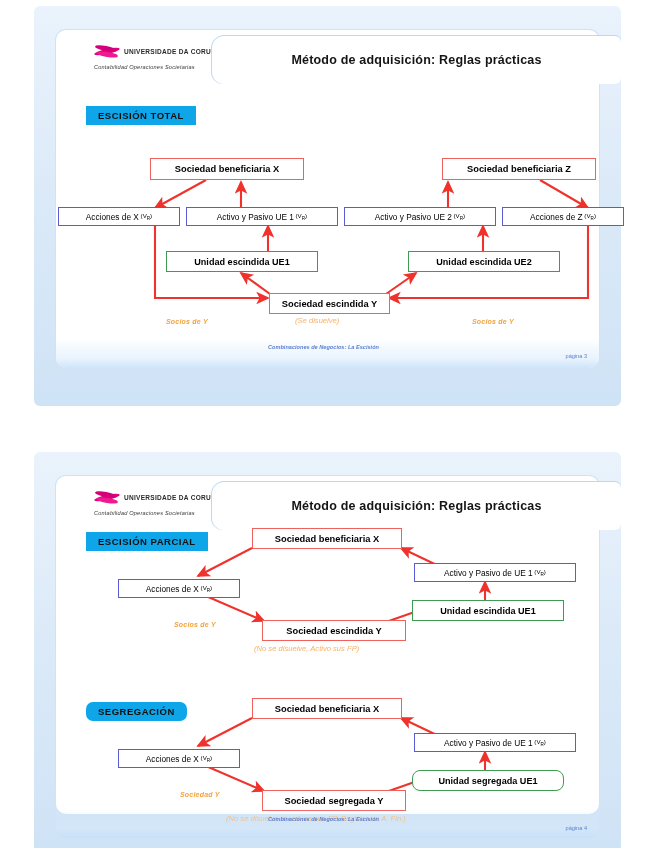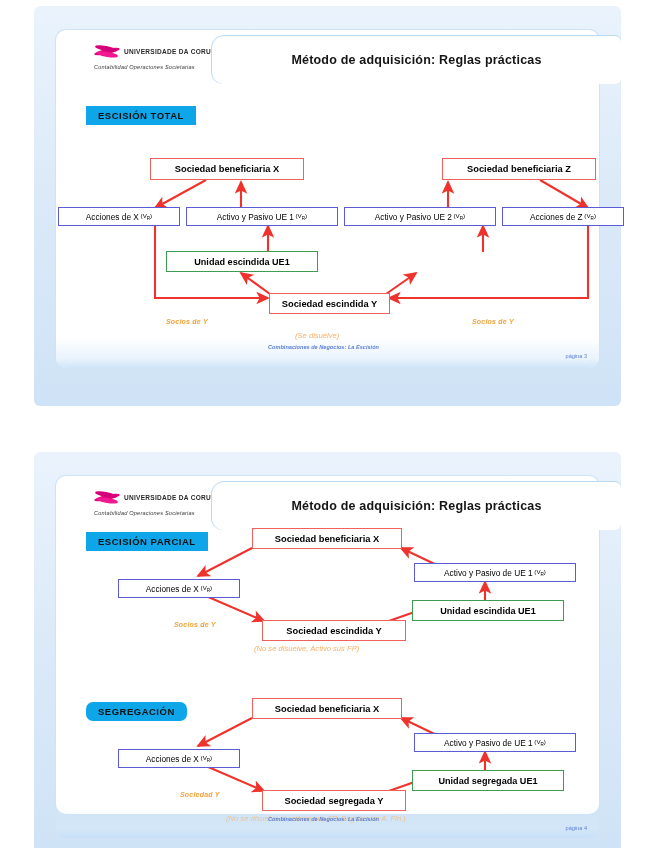--- a/index.html
+++ b/index.html
@@ -178,26 +178,27 @@
       <div class="bx blue" style="left:288px;top:177px;width:152px;height:19px;">
           <span>Activo y Pasivo UE 2</span>
           <span class="sub">&nbsp;(V<sub>R</sub>)</span>
         </div>
       <div class="bx blue" style="left:446px;top:177px;width:122px;height:19px;">
           <span>Acciones de Z</span>
           <span class="sub">&nbsp;(V<sub>R</sub>)</span>
         </div>
 
       <div class="bx green" style="left:110px;top:221px;width:152px;height:21px;">Unidad escindida UE1</div>
+      <div class="bx green" style="left:352px;top:221px;width:152px;height:21px;">Unidad escindida UE2</div>
 
       <div class="bx red" style="left:213px;top:263px;width:121px;height:21px;">Sociedad escindida Y</div>
 
       <div class="lbl" style="left:110px;top:288px;">Socios de Y</div>
       <div class="lbl" style="left:416px;top:288px;">Socios de Y</div>
-      <div class="note" style="left:239px;top:301px;">(Se disuelve)</div>
+      <div class="note" style="left:239px;top:286px;">(Se disuelve)</div>
 
       <div class="footwave"></div>
       <div class="foot">
         <span class="ft">Combinaciones de Negocios: La Escisión</span>
         <span class="pg">página 3</span>
       </div>
     </div>
   </div>
 
   <div class="slide s2">
@@ -269,21 +270,21 @@
 
       <div class="bx red" style="left:196px;top:222px;width:150px;height:21px;">Sociedad beneficiaria X</div>
       <div class="bx blue" style="left:358px;top:257px;width:162px;height:19px;">
           <span>Activo y Pasivo de UE 1</span>
           <span class="sub">&nbsp;(V<sub>R</sub>)</span>
         </div>
       <div class="bx blue" style="left:62px;top:273px;width:122px;height:19px;">
           <span>Acciones de X</span>
           <span class="sub">&nbsp;(V<sub>R</sub>)</span>
         </div>
-      <div class="bx green" style="left:356px;top:294px;width:152px;height:21px;">Unidad segregada UE1</div>
+      <div class="bx green" style="left:356px;top:294px;width:152px;height:21px;border-radius:8px;">Unidad segregada UE1</div>
       <div class="bx red" style="left:206px;top:314px;width:144px;height:21px;">Sociedad segregada Y</div>
       <div class="lbl" style="left:124px;top:315px;">Sociedad Y</div>
       <div class="note" style="left:170px;top:338px;">(No se disuelve ni reduce sus FP, Registra un A. Fin.)</div>
 
       <div class="footwave" style="bottom:-24px;"></div>
       <div class="foot" style="bottom:-20px;">
         <span class="ft">Combinaciones de Negocios: La Escisión</span>
         <span class="pg">página 4</span>
       </div>
     </div>

